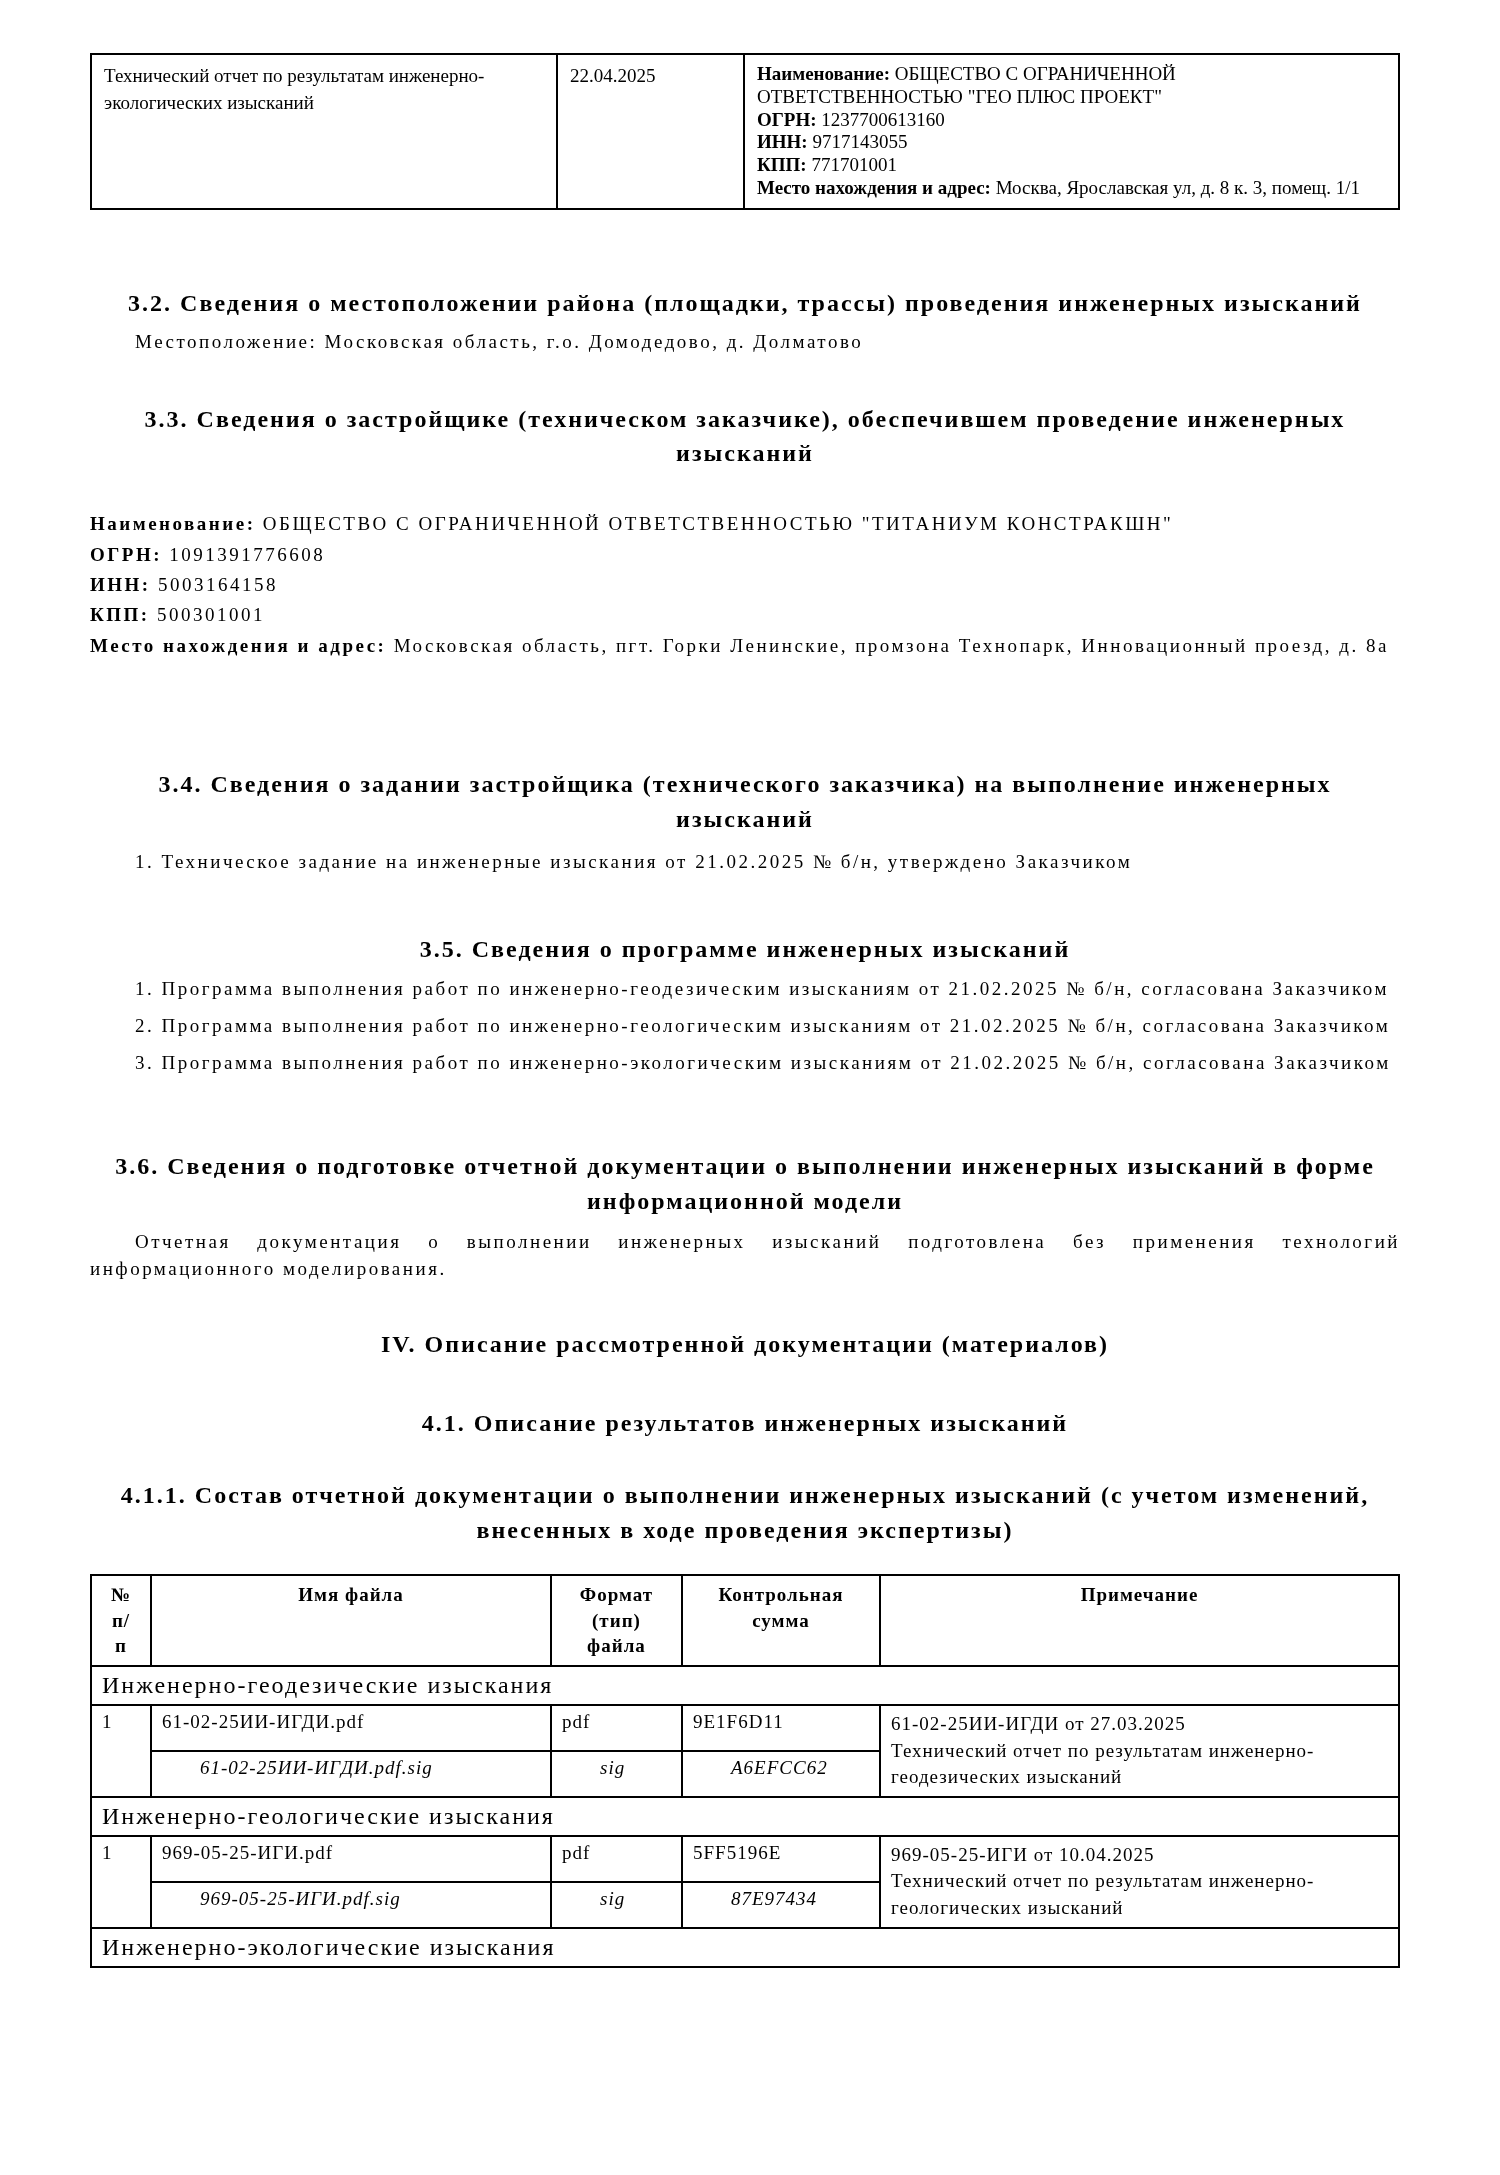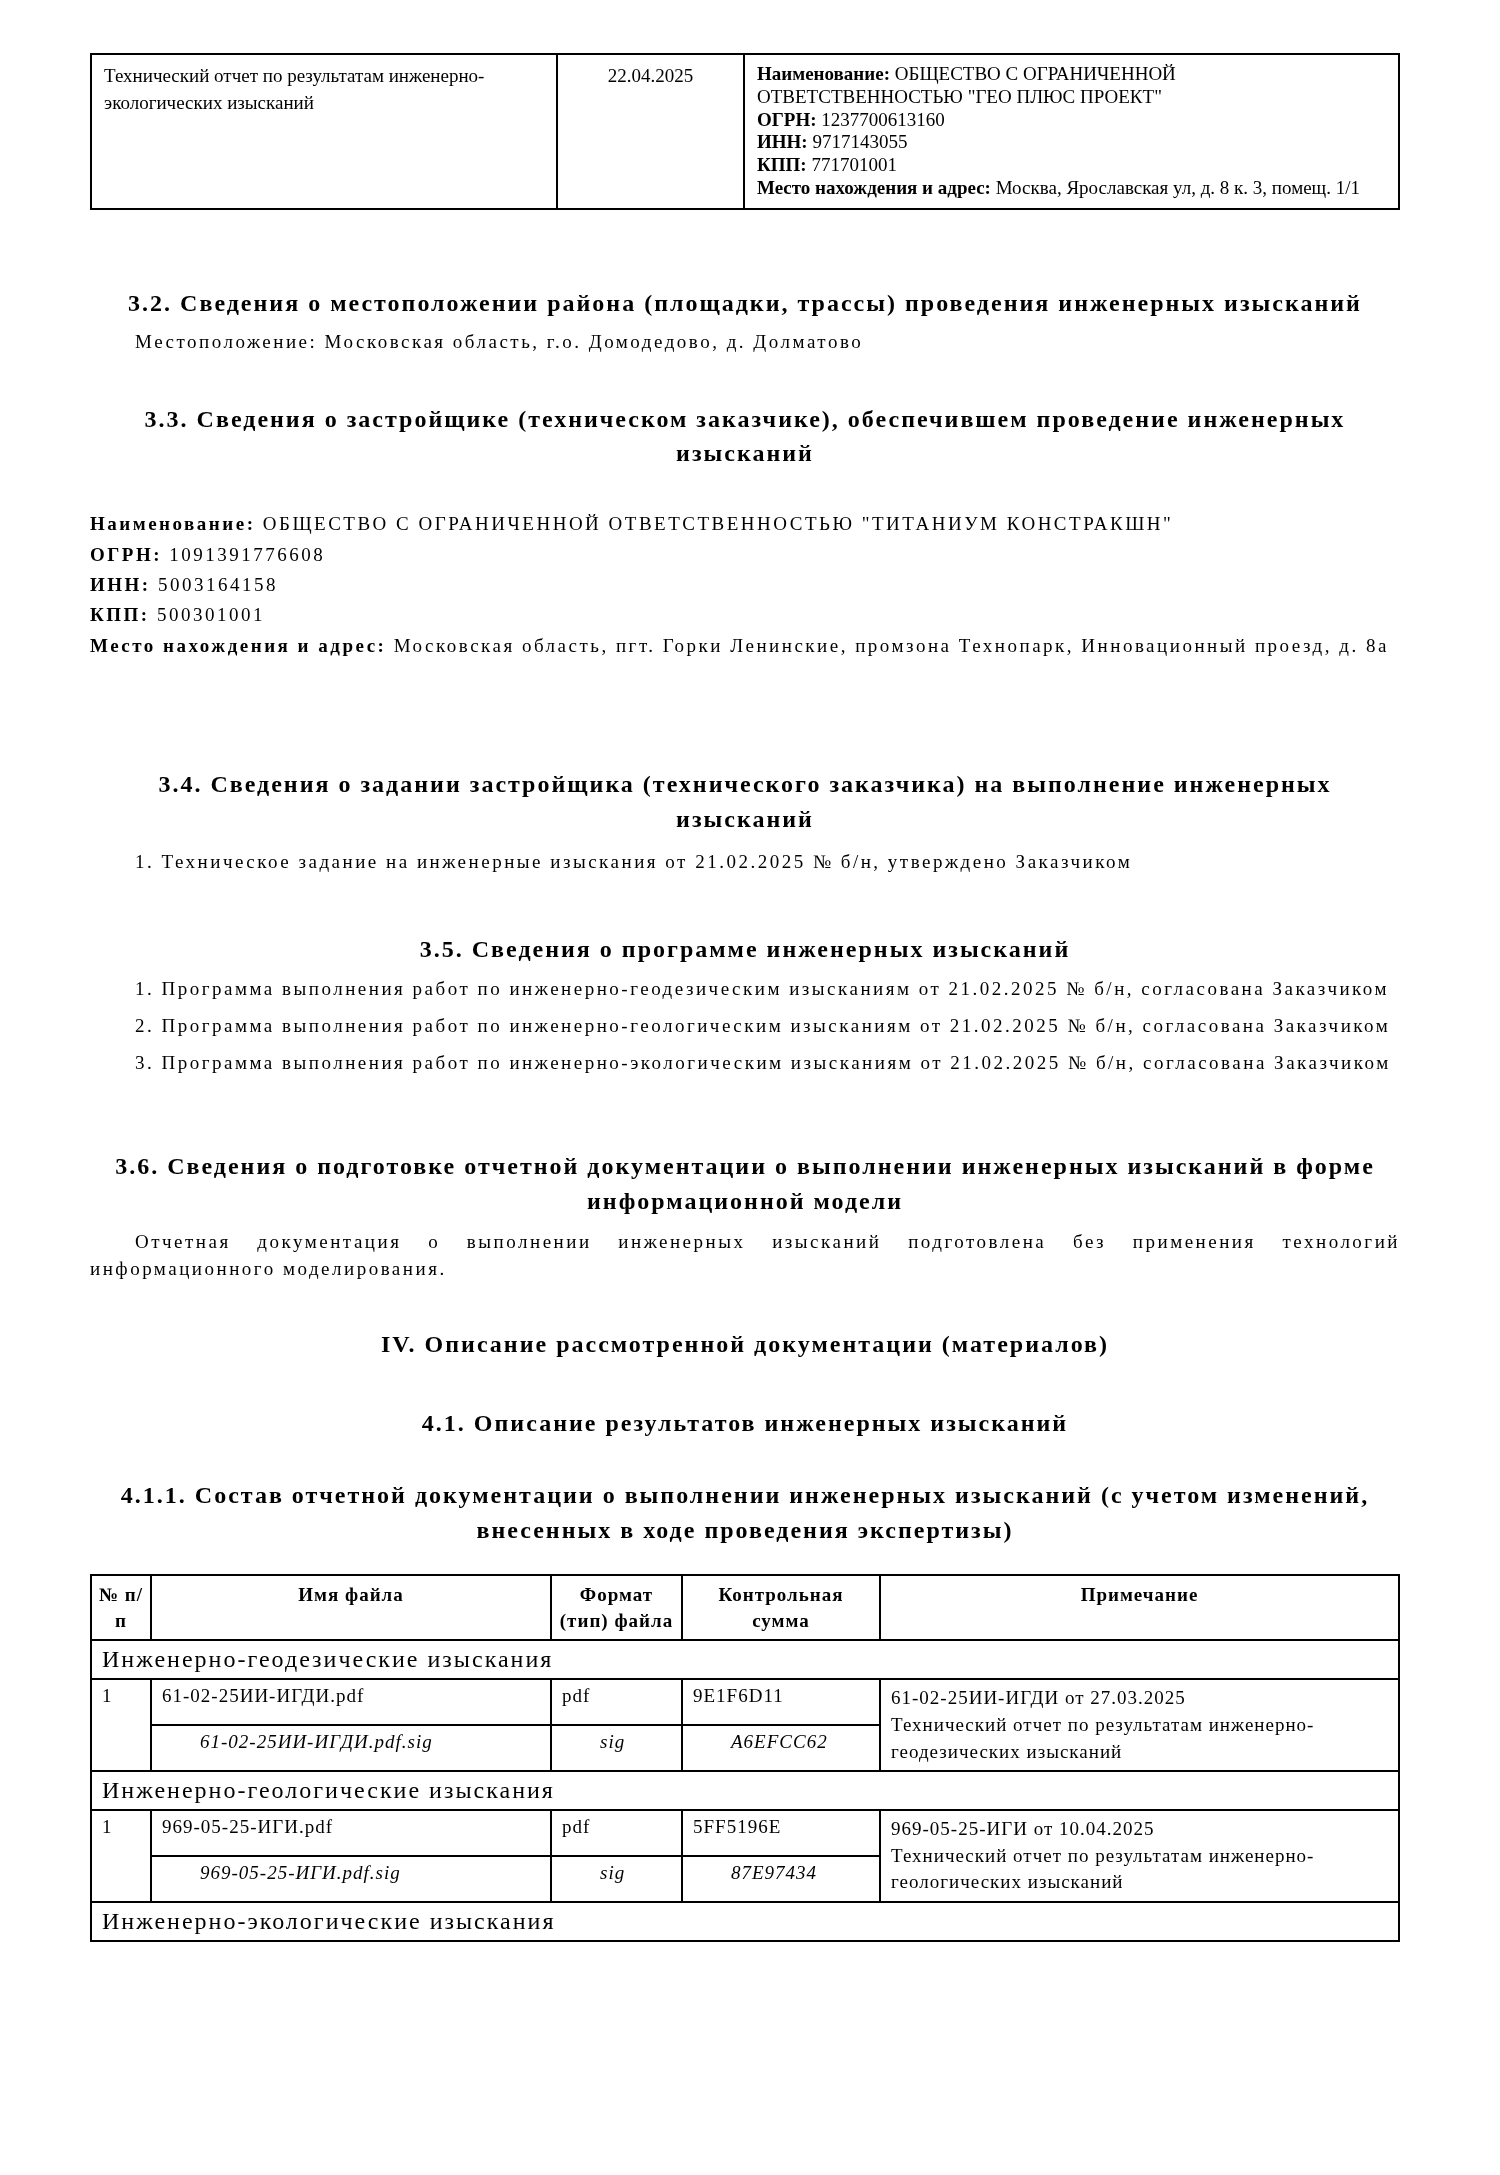--- a/index.html
+++ b/index.html
@@ -18,21 +18,21 @@
     width: 100%;
     border-collapse: collapse;
     font-size: 19px;
   }
   table.hdr td {
     border: 2px solid #000;
     vertical-align: top;
     padding: 8px 12px;
   }
   td.hdr-title { line-height: 1.4; }
-  td.hdr-date  { text-align: center; line-height: 1.4; }
+  td.hdr-date  { line-height: 1.4; }
   td.hdr-org   { line-height: 1.2; padding-right: 22px; }
   .org-line { margin: 0; }
   .lbl { font-weight: bold; }
 
   
   .h {
     font-weight: bold;
     font-size: 24px;
     line-height: 1.45;
     letter-spacing: 2px;
@@ -85,21 +85,21 @@
     border: 2px solid #000;
     vertical-align: top;
     padding: 5px 10px;
     font-weight: normal;
     text-align: left;
   }
   table.files th {
     font-weight: bold;
     text-align: center;
     line-height: 1.35;
-    padding: 6px 4px;
+    padding: 6px 16px;
   }
   td.group-title {
     font-weight: bold;
     font-size: 24px;
     letter-spacing: 2px;
     text-align: center;
     padding: 9px 0;
   }
   td.num { padding-left: 9px; }
   td.fmt { padding-left: 12px; }

